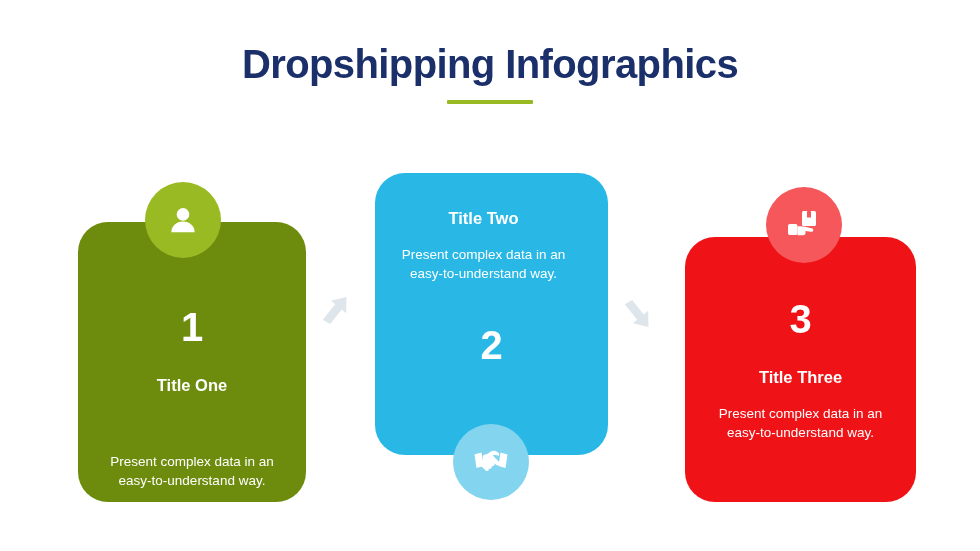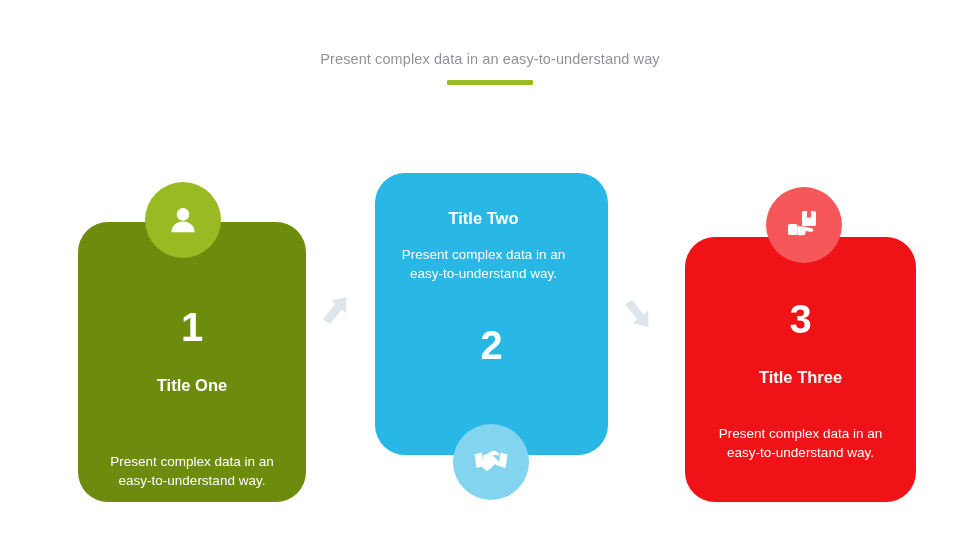--- a/index.html
+++ b/index.html
@@ -49,21 +49,21 @@
   
   .green-num   { position:absolute; left:0; right:0; top:85px;  text-align:center; }
   .green-text  { position:absolute; left:0; right:0; top:155px;gap:40px; }
 
   
   .blue-text   { position:absolute; left:0; right:16px; top:37px; }
   .blue-num    { position:absolute; left:0; right:0; top:152px; text-align:center; }
 
   
   .red-num     { position:absolute; left:0; right:0; top:62px;  text-align:center; }
-  .red-text    { position:absolute; left:0; right:0; top:132px;gap:20px; }
+  .red-text    { position:absolute; left:0; right:0; top:132px; }
 
   
   .badge {
     position:absolute; border-radius:50%;
     display:flex; align-items:center; justify-content:center;
   }
   .badge-green { left:145px; top:182px; width:76px; height:76px; background:#9aba24; }
   .badge-blue  { left:453px; top:424px; width:76px; height:76px; background:#83d5ef; }
   .badge-red   { left:766px; top:187px; width:76px; height:76px; background:#f5575a; }
 
@@ -73,21 +73,21 @@
   .arrow { position:absolute; }
   .arrow-one { left:318px; top:292px; }
   .arrow-two { left:620px; top:292px; }
 </style>
 </head>
 <body>
 
 <div class="slide">
 
   <div class="header">
-    <div class="subtitle">Present complex data in an easy-to-understand way</div>
+    <div class="title">Dropshipping Infographics</div>
     <div class="divider"></div>
   </div>
 
   <div class="card card-green">
     <div class="green-num">
       <span class="num">1</span>
     </div>
     <div class="card-inner green-text">
       <div class="card-title">Title One</div>
       <div class="card-body">Present complex data in an easy-to-understand way.</div>

